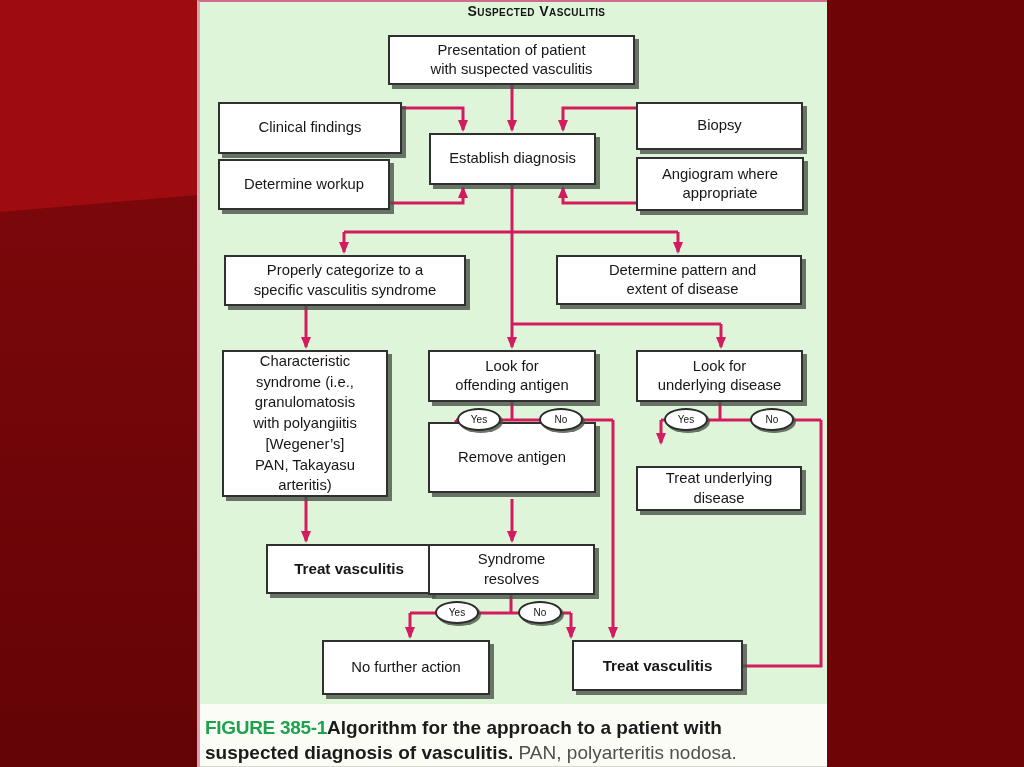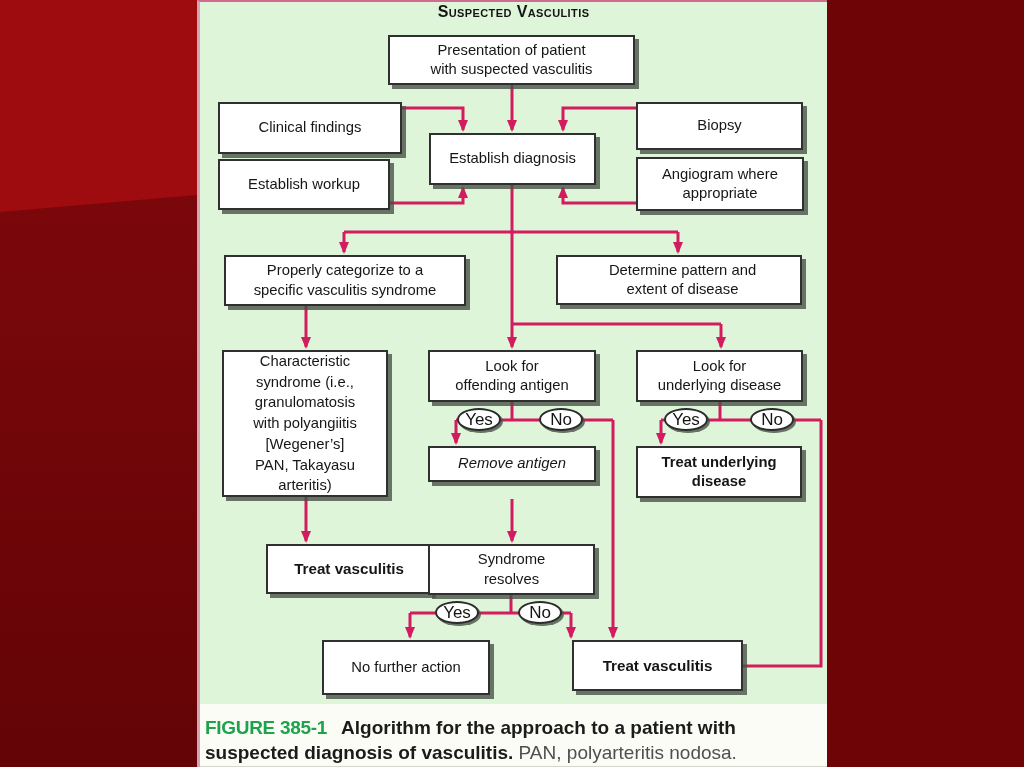--- a/index.html
+++ b/index.html
@@ -26,52 +26,52 @@
   .panel{
     position:absolute;left:197px;top:0;width:630px;height:767px;
     background:var(--panelBg,#dff5da);
     border-top:2px solid var(--panelBorder,#d06d8e);
     border-left:3px solid #d9a3b4;box-sizing:border-box;
   }
   .flow{position:absolute;left:0;top:0;width:627px;height:702px;}
   .flow svg{position:absolute;left:0;top:0;}
   .flow-title{
     position:absolute;left:0;top:1px;width:100%;text-align:center;
-    font-size:16px;font-weight:700;letter-spacing:.4px;
-    font-variant-caps:small-caps;color:#141414;
+    font-size:14px;font-weight:700;letter-spacing:.4px;
+    font-variant-caps:small-caps;color:#141414;padding-left:23px;
   }
   .box{
     position:absolute;box-sizing:border-box;
     background:var(--boxBg,#fff);
     border:2px solid var(--boxBorder,#303030);
     box-shadow:4px 4px 0 var(--boxShadow,rgba(72,82,70,.8));
     display:flex;align-items:center;justify-content:center;
     text-align:center;white-space:pre-line;
     font-size:14.8px;line-height:1.3;color:var(--text,#161616);
     padding:2px 4px;
   }
   .box.bold{font-weight:700;font-size:15.2px;margin-left:44px;}
   .box.tall{line-height:1.4;}
   .oval{
     position:absolute;width:44px;height:23px;box-sizing:border-box;
     background:#fff;border:2px solid #2c2c2c;border-radius:50%;
     box-shadow:2px 2px 0 var(--boxShadow,rgba(72,82,70,.8));
     display:flex;align-items:center;justify-content:center;
-    font-size:17px;color:#141414;
+    font-size:10px;color:#141414;
   }
   .arrow{stroke:var(--arrow,#d31c5f);stroke-width:3;fill:none;}
   marker path{fill:var(--arrow,#d31c5f);}
   
   .caption{
     position:absolute;left:0;top:702px;width:627px;height:65px;
     background:var(--captionBg,#fcfcf7);box-sizing:border-box;
     padding:11px 10px 0 5px;font-size:19px;line-height:1.32;
     border-bottom:3px solid #d6d6cc;
   }
-  .caption .flabel{color:var(--captionGreen,#1ca34c);font-weight:700;letter-spacing:-.3px;margin-right:14px;}
+  .caption .flabel{color:var(--captionGreen,#1ca34c);font-weight:700;letter-spacing:-.3px;}
   .caption .cbold{color:#1b1b1b;font-weight:700;}
   .caption .cnote{color:var(--captionGray,#4f4f4f);font-weight:400;}
 </style>
 </head>
 <body>
 
 <div class="bg-left"></div>
 <div class="bg-right"></div>
 
 <div class="panel">
@@ -120,40 +120,40 @@
       <path class="arrow" d="M371 611 V635" marker-end="url(#ah)"></path>
     </svg>
 
     <div class="flow-title">Suspected Vasculitis</div>
 
     <div class="box" style="left:188px;top:33px;width:247px;height:50px;">Presentation of patient
 with suspected vasculitis</div>
     <div class="box" style="left:18px;top:100px;width:184px;height:52px;">Clinical findings</div>
     <div class="box" style="left:229px;top:131px;width:167px;height:52px;">Establish diagnosis</div>
     <div class="box" style="left:436px;top:100px;width:167px;height:48px;">Biopsy</div>
-    <div class="box" style="left:18px;top:157px;width:172px;height:51px;">Establish workup</div>
+    <div class="box" style="left:18px;top:157px;width:172px;height:51px;">Determine workup</div>
     <div class="box" style="left:436px;top:155px;width:168px;height:54px;">Angiogram where
 appropriate</div>
     <div class="box" style="left:24px;top:253px;width:242px;height:51px;">Properly categorize to a
 specific vasculitis syndrome</div>
     <div class="box" style="left:356px;top:253px;width:246px;height:50px;padding-left:11px;">Determine pattern and
 extent of disease</div>
     <div class="box tall" style="left:22px;top:348px;width:166px;height:147px;">Characteristic
 syndrome (i.e.,
 granulomatosis
 with polyangiitis
 [Wegener’s]
 PAN, Takayasu
 arteritis)</div>
     <div class="box" style="left:228px;top:348px;width:168px;height:52px;">Look for
 offending antigen</div>
     <div class="box" style="left:436px;top:348px;width:167px;height:52px;">Look for
 underlying disease</div>
-    <div class="box" style="left:228px;top:444px;width:168px;height:36px;font-style:italic;">Remove antigen</div>
-    <div class="box" style="left:436px;top:444px;width:166px;height:52px;font-weight:bold;">Treat underlying
+    <div class="box" style="left:228px;top:420px;width:168px;height:71px;">Remove antigen</div>
+    <div class="box" style="left:436px;top:464px;width:166px;height:45px;">Treat underlying
 disease</div>
     <div class="box bold" style="left:22px;top:542px;width:166px;height:50px;">Treat vasculitis</div>
     <div class="box" style="left:228px;top:542px;width:167px;height:51px;">Syndrome
 resolves</div>
     <div class="box" style="left:122px;top:638px;width:168px;height:55px;">No further action</div>
     <div class="box bold" style="left:328px;top:638px;width:171px;height:51px;">Treat vasculitis</div>
 
     <div class="oval" style="left:257px;top:406px;">Yes</div>
     <div class="oval" style="left:339px;top:406px;">No</div>
     <div class="oval" style="left:464px;top:406px;">Yes</div>

